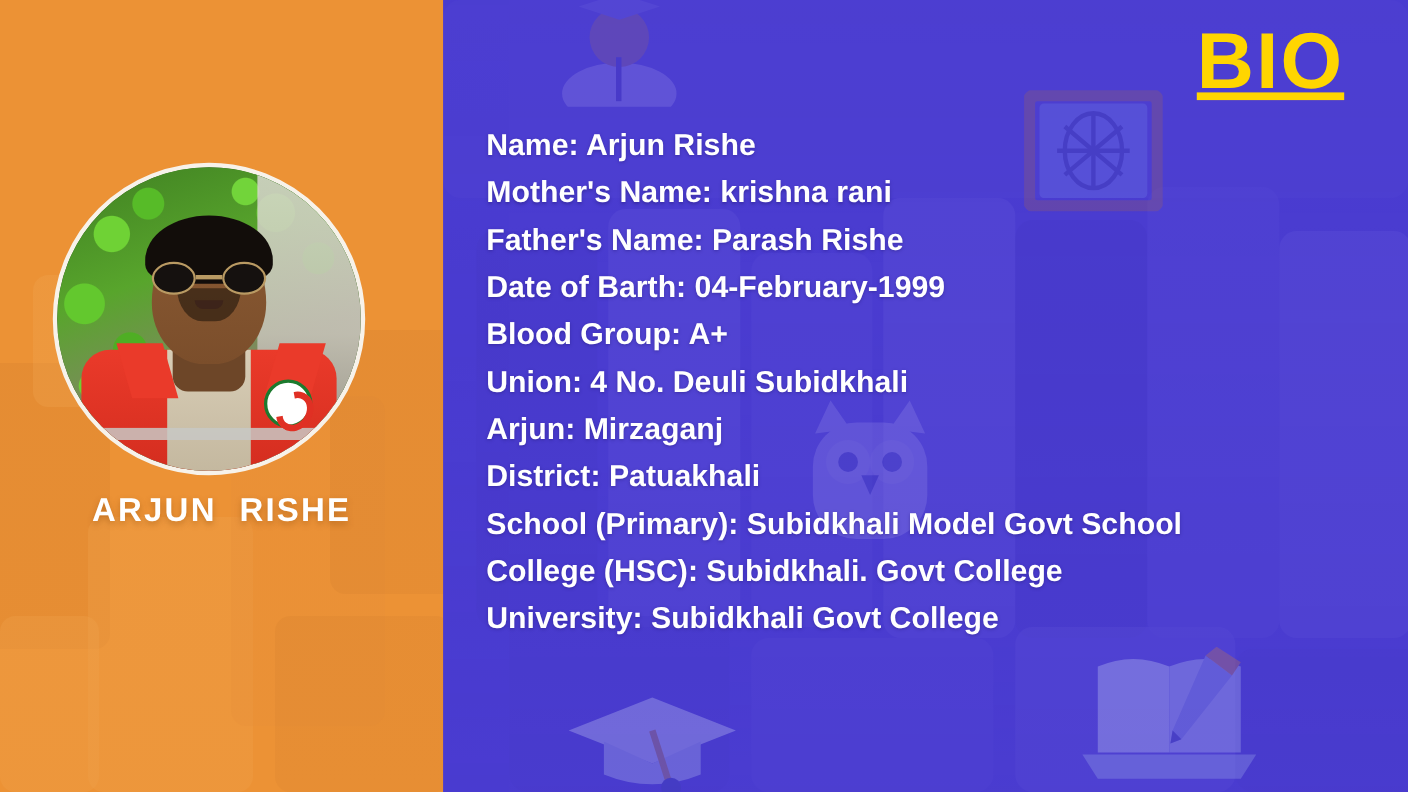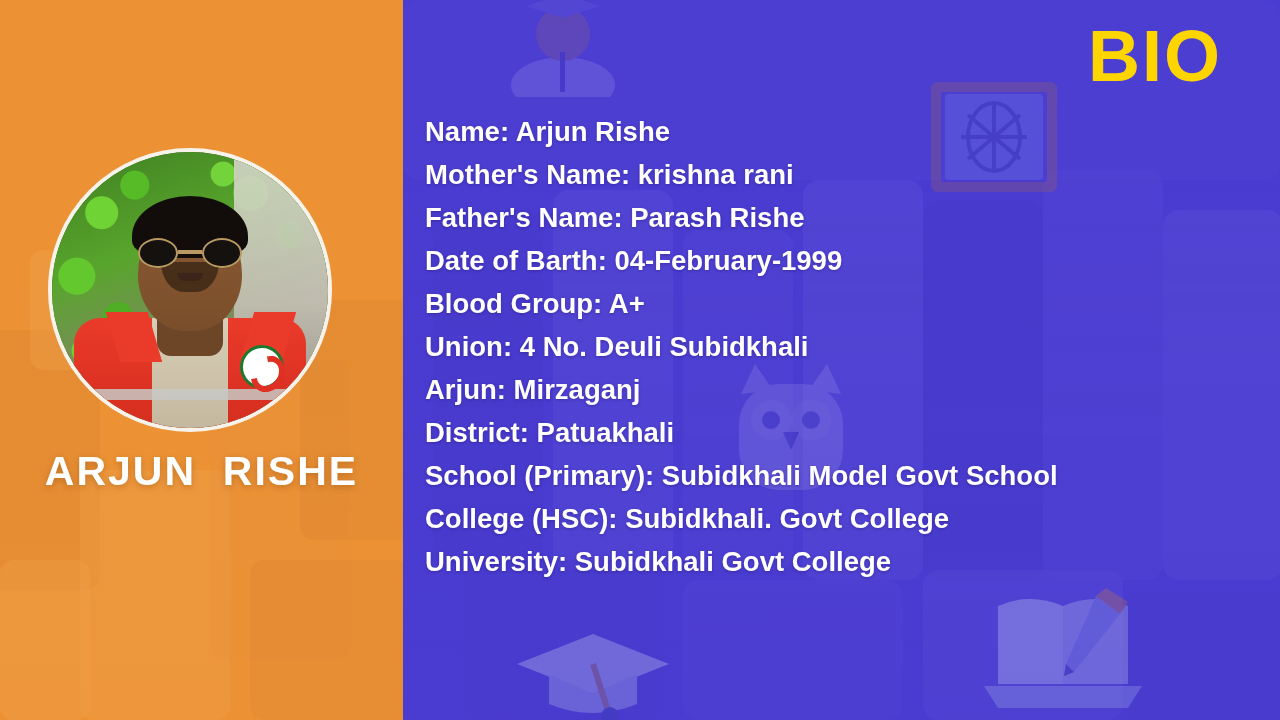--- a/index.html
+++ b/index.html
@@ -106,21 +106,21 @@
   .emblem:after{
     content:"";position:absolute;left:9px;top:7px;width:20px;height:26px;
     border-radius:50%;border:6px solid #e03024;border-left-color:transparent;
     transform:rotate(35deg);
   }
 
   
   #portrait-name{
     position:absolute;left:0;top:448px;width:403px;
     text-align:center;color:#ffffff;
-    font-size:41px;font-weight:bold;letter-spacing:2px;
+    font-size:30px;font-weight:bold;letter-spacing:2px;
     text-shadow:0 2px 6px rgba(120,60,0,.35);
     white-space:pre;
   }
 
   
   #right-panel{
     position:absolute;left:403px;top:0;width:877px;height:720px;
     background:#4a3cd0;overflow:hidden;
   }
   #right-panel .bg-people{position:absolute;inset:0;opacity:.55;}
@@ -134,25 +134,26 @@
 
   
   .deco{position:absolute;opacity:.22;}
   .deco svg{display:block;}
 
   
   #bio-title{
     position:absolute;right:58px;top:20px;
     color:#ffd500;font-size:72px;font-weight:bold;letter-spacing:2px;
     line-height:1;
+    text-decoration:underline;
   }
 
   
   #bio-list{
-    position:absolute;left:22px;top:110px;width:830px;
+    position:absolute;left:39px;top:110px;width:830px;
     margin:0;padding:0;list-style:none;
   }
   #bio-list li{
     color:#ffffff;font-size:27.5px;font-weight:bold;
     line-height:43px;white-space:nowrap;
     text-shadow:0 1px 3px rgba(30,20,100,.40);
   }
 </style>
 </head>
 <body>

